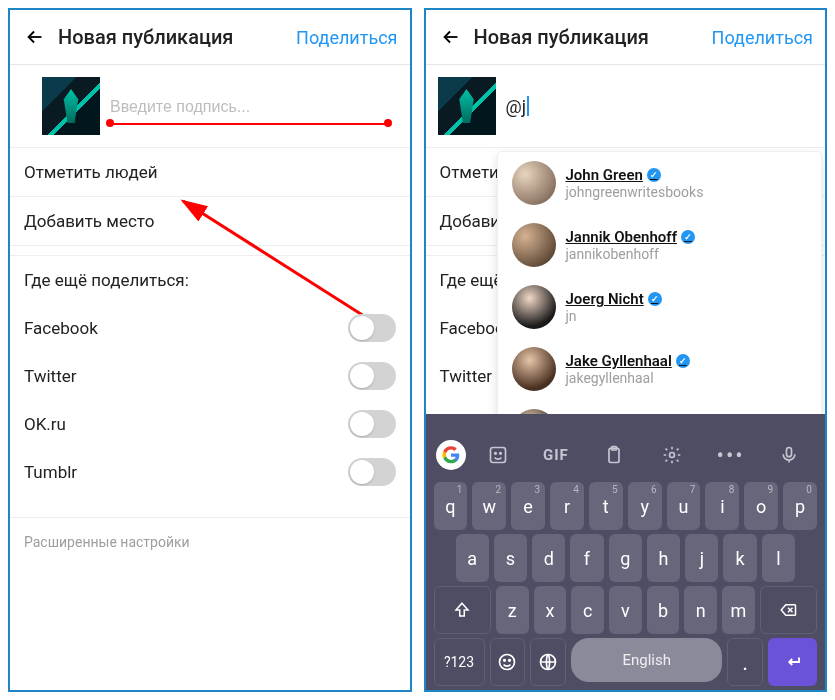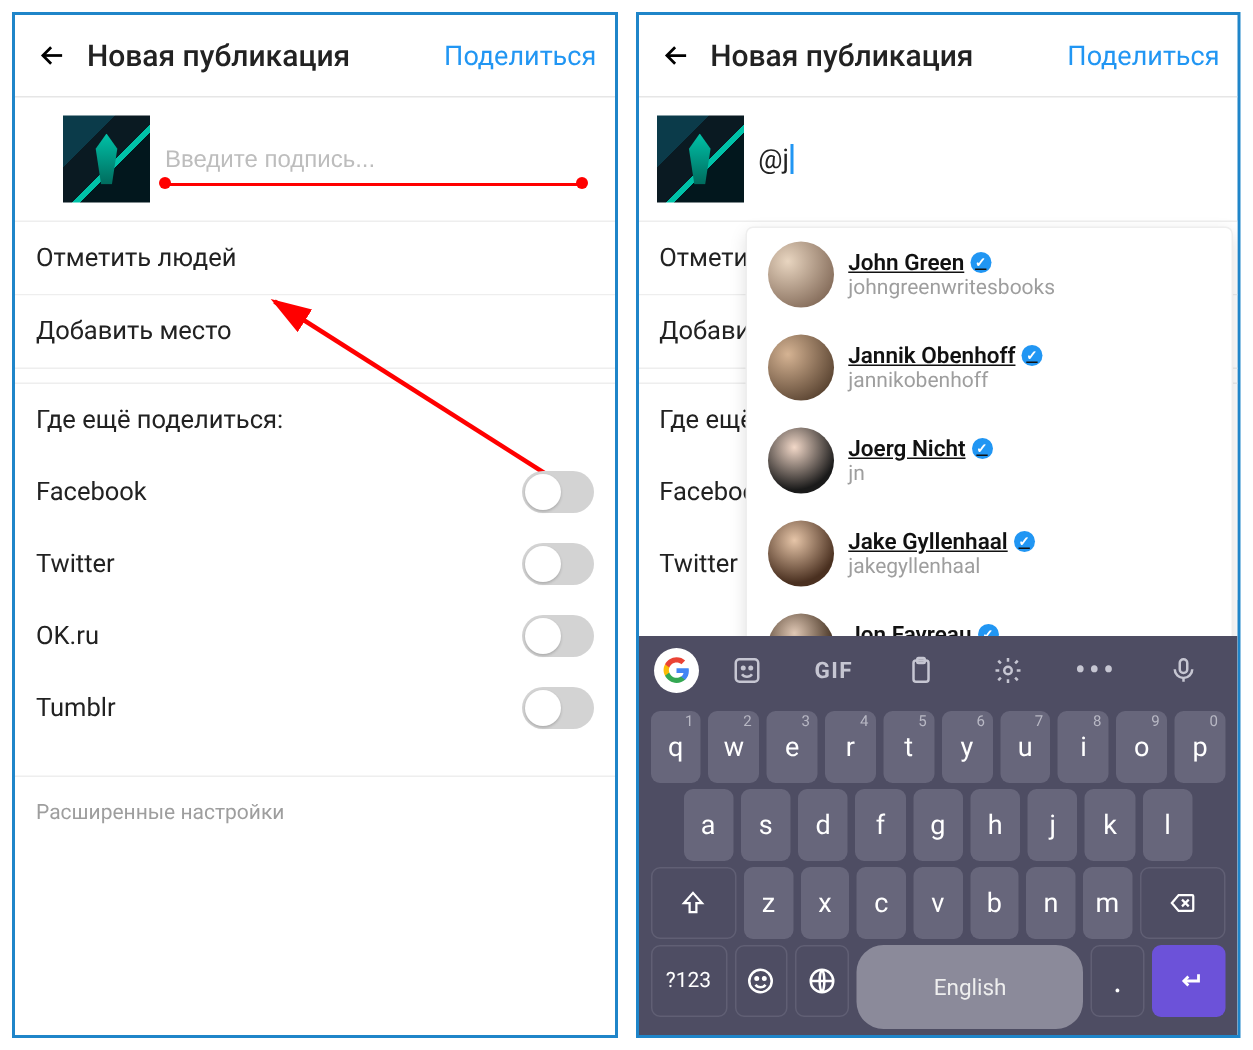--- a/index.html
+++ b/index.html
@@ -171,21 +171,21 @@
     background:#2196f3;
     display:inline-flex; align-items:center; justify-content:center;
     color:#fff; font-size:9px;
     flex-shrink:0;
   }
   
   .keyboard{
     position:absolute;
     left:0; right:0; bottom:0;
     background:#4e4d63;
-    padding:4px 4px 4px;
+    padding:22px 4px 4px;
     display:flex;
     flex-direction:column;
     gap:4px;
     text-align:right;
   }
   .kb-toolbar{
     display:flex;
     align-items:center;
     gap:6px;
     padding:4px 6px 8px;
@@ -230,21 +230,21 @@
   }
   .key.dark{ background:#4e4d63; border:1px solid #605f74;}
   .key.wide{ flex:1.5; }
   .key.enter{ background:#6c52d9; }
   .kb-row.nr2{ padding:0 26px;}
   .kb-bottom{ display:flex; gap:5px; padding:0 4px;}
   .space-key{
     flex:4;
     background:#8b8a9a;
     border-radius:18px;
-    height:56px;
+    height:44px;
     display:flex; align-items:center; justify-content:center;
     color:#eee; font-size:15px;
     cursor:pointer;
   }
   .caption-text{
     font-size:18px;
     color:#222;
     display:flex;
     align-items:center;
   }

